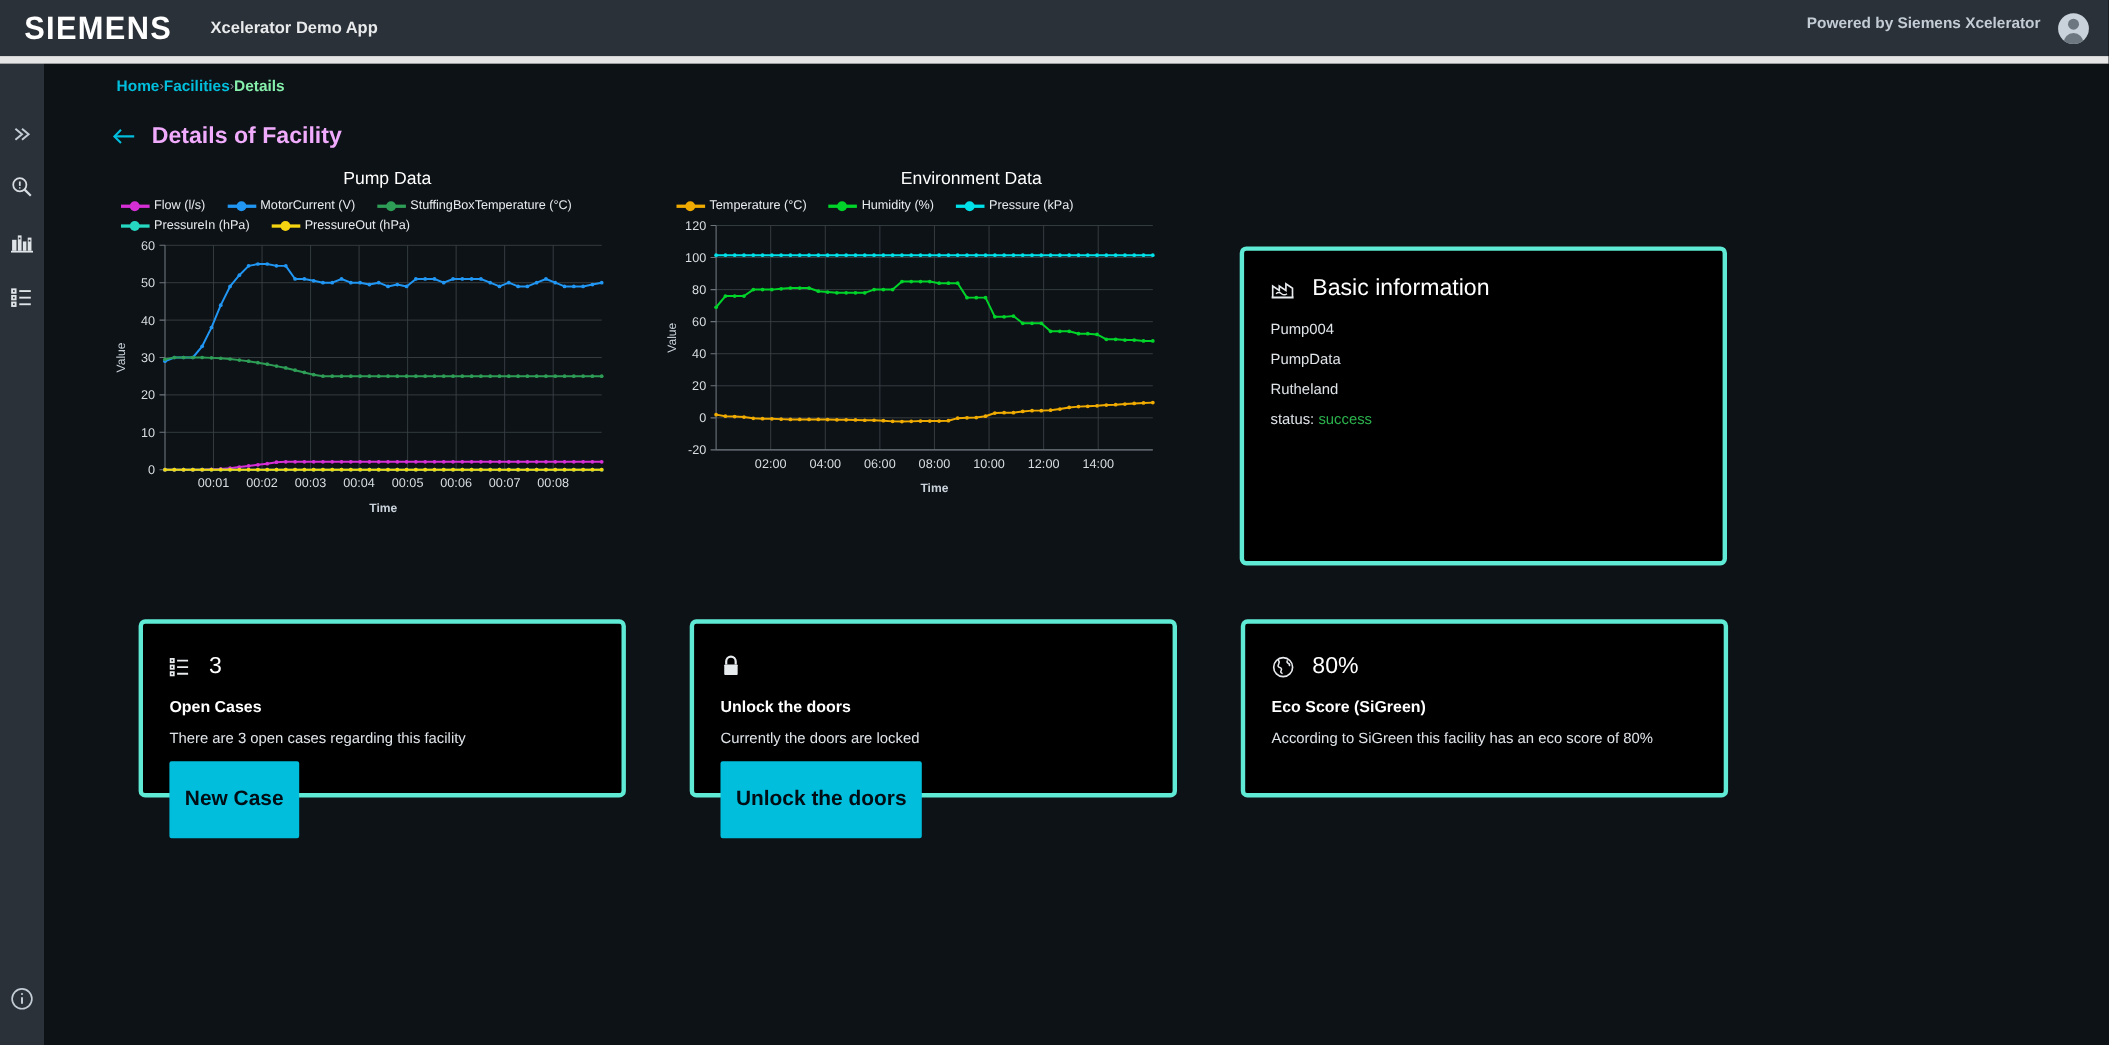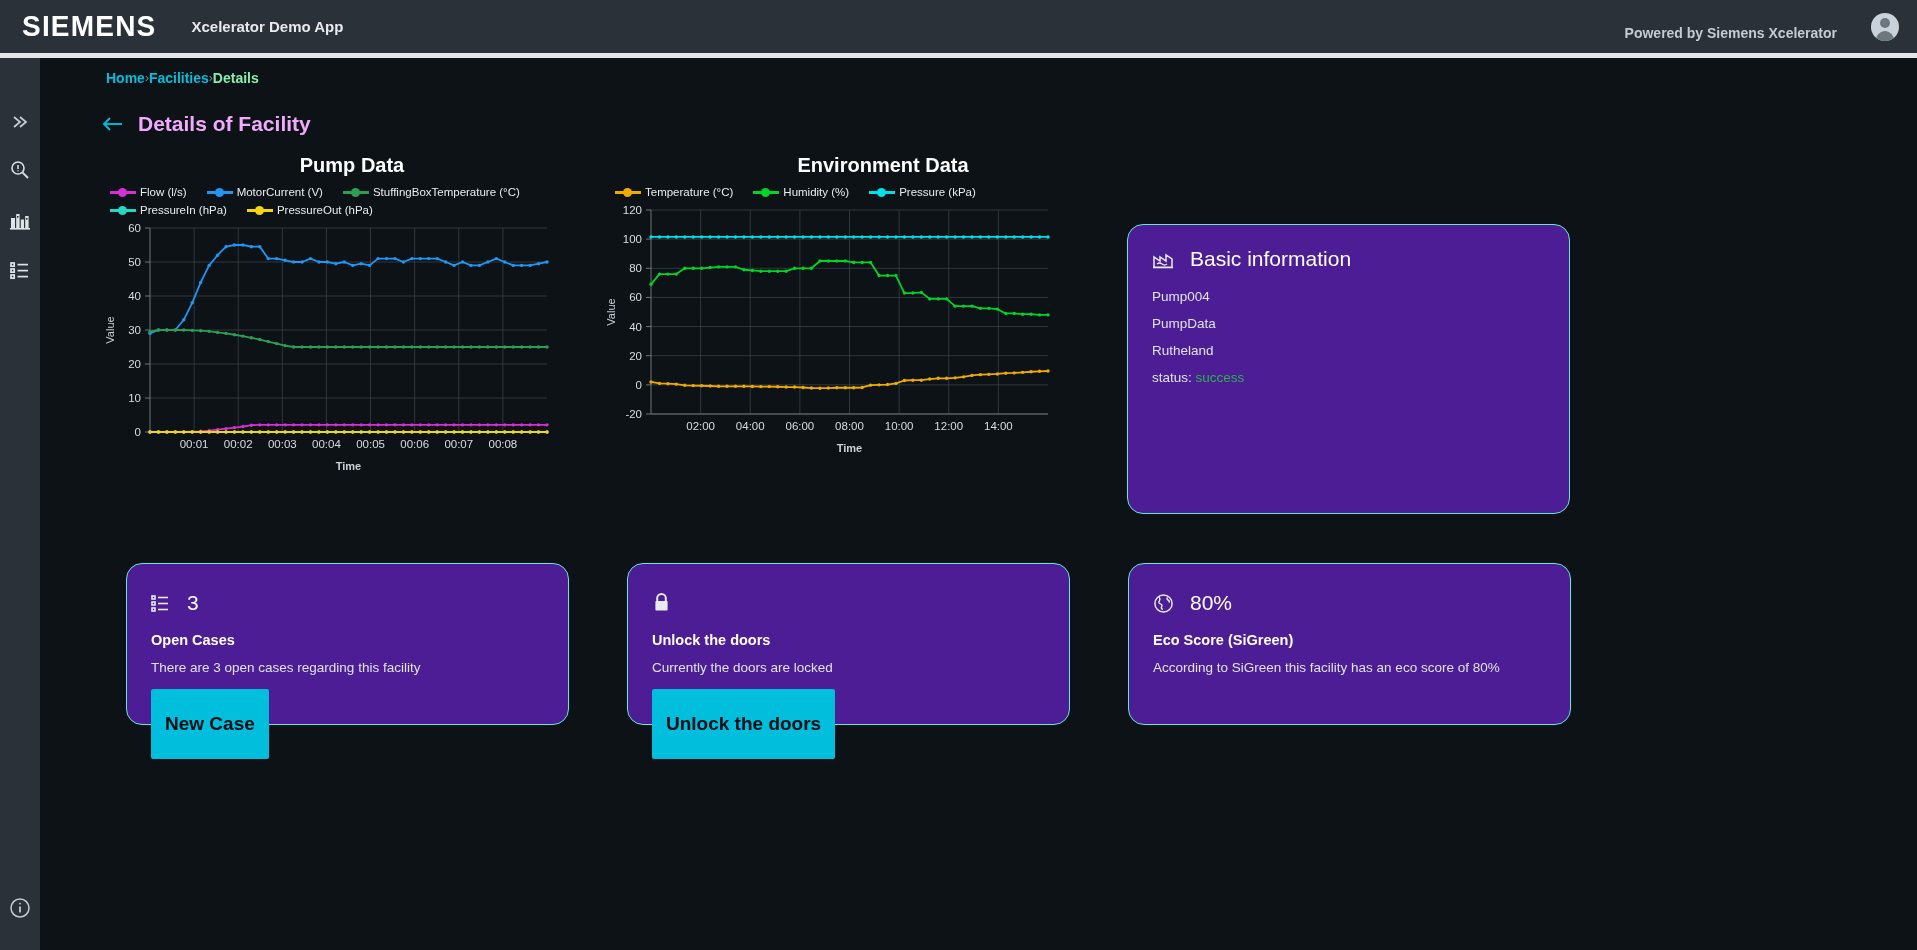--- a/index.html
+++ b/index.html
@@ -10,37 +10,37 @@
     overflow: hidden;
   }
   #app { position: relative; width: 1917px; height: 950px; display: flex; flex-direction: column; }
 
   
   .topbar {
     height: 58px; min-height: 58px;
     background: #2b3138;
     display: flex; align-items: center;
     padding: 0 18px 0 22px;
-    border-bottom: 5px solid #e5e5e5;
+    border-bottom: 7px solid #e5e5e5;
   }
   .siemens-logo {
     color: #ffffff;
     font-size: 28px;
     font-weight: bold;
     letter-spacing: 1.2px;
     font-family: "Liberation Sans", sans-serif;
     transform: scaleY(1.05);
   }
   .app-title {
     color: #e8eaec;
     font-size: 15px;
     margin-left: 35px;
     font-weight: 700;
   }
-  .topbar-right { margin-left: auto; display: flex; align-items: flex-end; gap: 34px; }
+  .topbar-right { margin-left: auto; display: flex; align-items: flex-start; gap: 16px; }
   .powered-by { color: #c3ccd5; font-size: 14px; font-weight: bold; }
   .avatar {
     width: 28px; height: 28px; border-radius: 50%;
     background: #c9d2da;
     position: relative; overflow: hidden;
     cursor: pointer;
   }
   .avatar::before {
     content: ""; position: absolute; width: 10px; height: 10px; border-radius: 50%;
     background: #6d7780; left: 9px; top: 5px;
@@ -97,21 +97,21 @@
   
   .charts-row {
     display: flex;
     padding: 18px 62px 0 62px;
     gap: 0px;
     align-items: flex-start;
   }
   .chart-block { width: 500px; position: relative; }
   .chart-block.second { margin-left: 1px; width: 560px; }
   .chart-title {
-    text-align: center; color: #ffffff; font-size: 20px; font-weight: bold;
+    text-align: center; color: #ffffff; font-size: 16px; font-weight: normal;
     margin-bottom: 9px;
   }
   .legend {
     display: flex; flex-wrap: wrap; gap: 6px 20px;
     font-size: 11.5px; color: #e9ecef;
     padding-left: 8px;
     margin-bottom: 4px;
   }
   .legend.center { justify-content: flex-start; padding-left: 12px; }
   .legend-item { display: flex; align-items: center; gap: 4px; cursor: pointer; white-space: nowrap; }
@@ -119,23 +119,23 @@
   .lg-mark i { position: absolute; left: 0; top: 4px; width: 26px; height: 2.5px; display: block; }
   .lg-mark b { position: absolute; left: 8px; top: 0.5px; width: 9px; height: 9px; border-radius: 50%; display: block; }
 
   .plot-wrap { position: relative; }
   svg.plot { display: block; }
   .axis-title { fill: #c9d2da; font-size: 11px; font-family: "Liberation Sans", sans-serif; }
   .tick-lbl { fill: #d7dde2; font-size: 11.5px; font-family: "Liberation Sans", sans-serif; }
 
   
   .card {
-    border: 1px solid #5eead4;
-    border-radius: 16px;
-    background: #4c1d95;
+    border: 4px solid #5eead4;
+    border-radius: 6px;
+    background: #000000;
   }
   .info-card {
     position: absolute;
     left: 1087px; top: 166px;
     width: 443px; height: 290px;
     padding: 22px 24px;
   }
   .info-head { display: flex; align-items: center; gap: 16px; margin-bottom: 18px; }
   .info-head-title { color: #ffffff; font-size: 21px; font-weight: 400; }
   .info-line { color: #dfe4e9; font-size: 13.5px; margin-bottom: 12px; }

